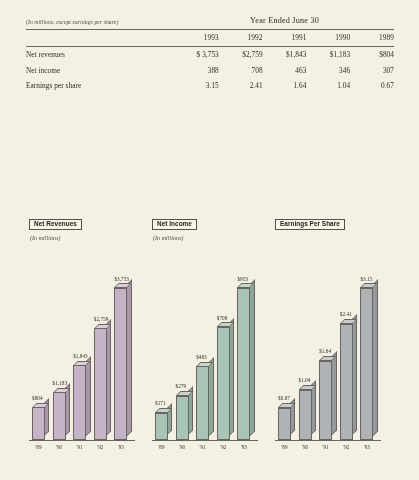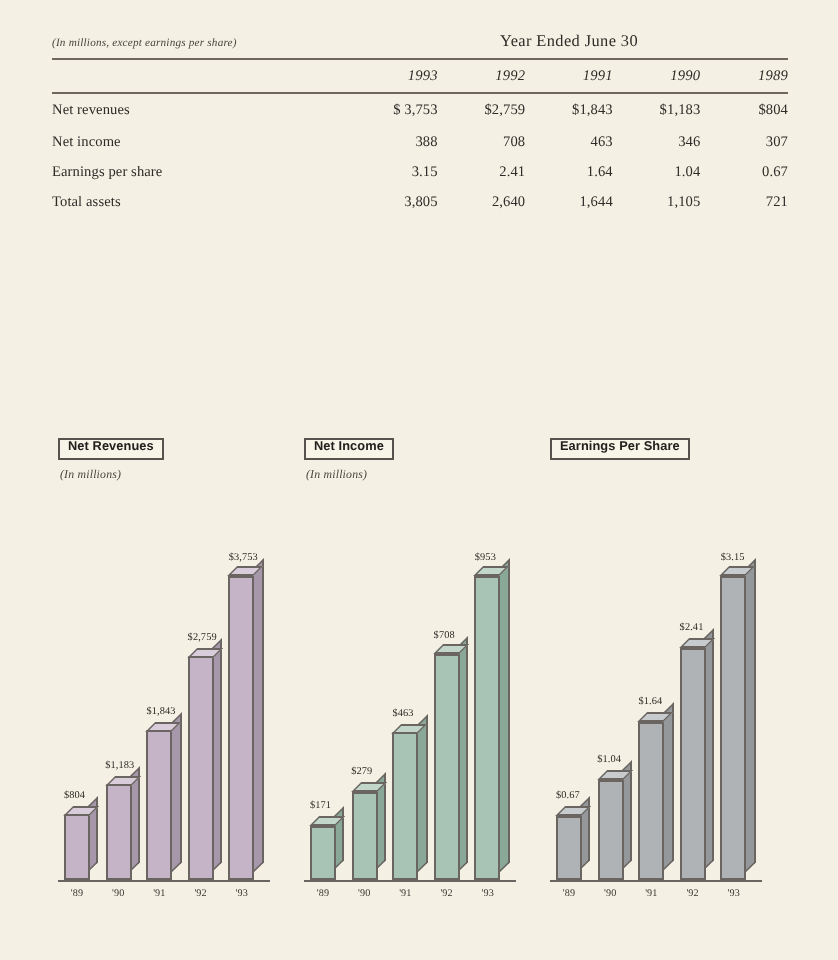--- a/index.html
+++ b/index.html
@@ -62,21 +62,20 @@
   .rule-mid td {
     border-bottom: 0.8px solid #6d675f;
     height: 1px;
     padding: 0 !important;
   }
   .yr-head td {
     text-align: right;
     font-size: 7.3px;
     padding: 3.2px 0 3.2px 0 !important;
     letter-spacing: 0.1px;
-    font-style: italic;
   }
   .yr-head td.lbl { text-align: left; }
   tbody.body-rows td {
     padding: 3.05px 0 !important;
     font-size: 7.3px;
     text-align: right;
     letter-spacing: 0.05px;
     white-space: nowrap;
   }
   tbody.body-rows td.lbl {
@@ -270,28 +269,20 @@
           <td>307</td>
         </tr>
         <tr>
           <td class="lbl">Earnings per share</td>
           <td>3.15</td>
           <td>2.41</td>
           <td>1.64</td>
           <td>1.04</td>
           <td>0.67</td>
         </tr>
-        <tr>
-          <td class="lbl">Total assets</td>
-          <td>3,805</td>
-          <td>2,640</td>
-          <td>1,644</td>
-          <td>1,105</td>
-          <td>721</td>
-        </tr>
       </tbody>
     </table>
   </div>
 
   <div class="charts">
 
     <div class="panel panel-nr theme-mauve">
       <div class="chart-title">Net Revenues</div>
       <div class="chart-sub">(In millions)</div>
       <div class="plot">

